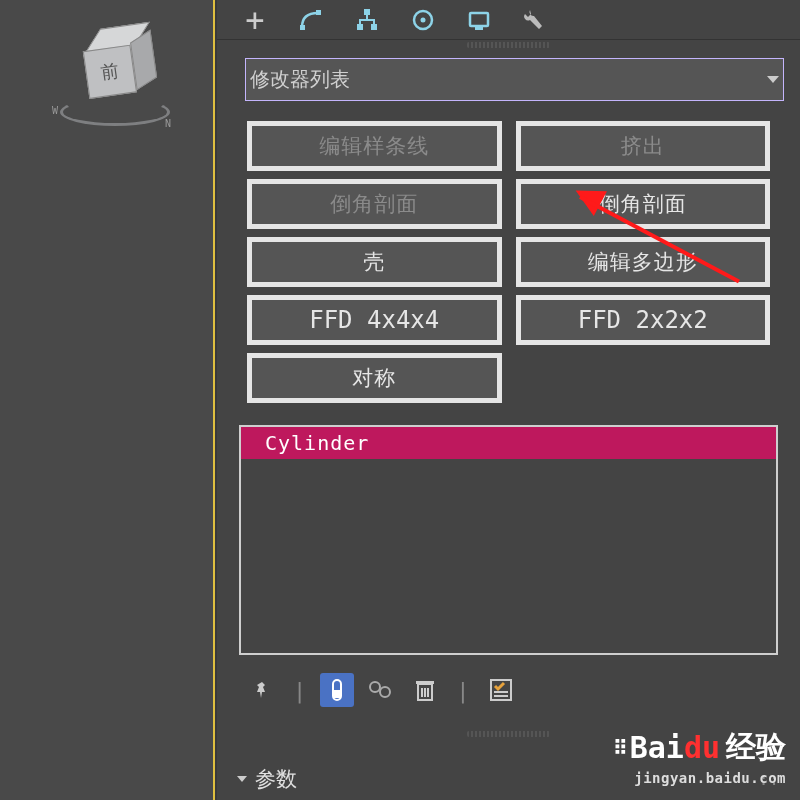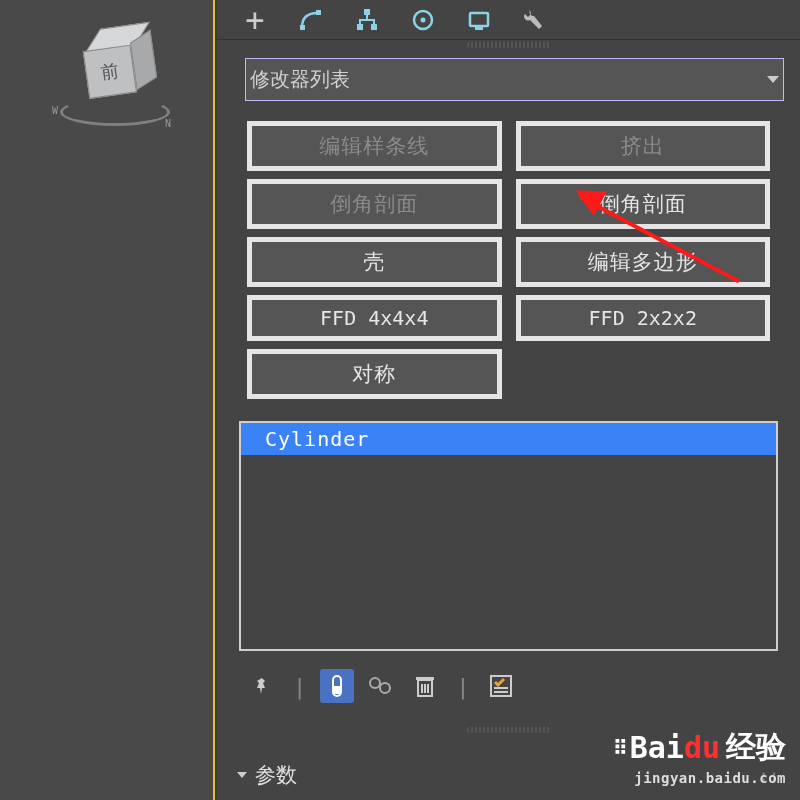--- a/index.html
+++ b/index.html
@@ -126,29 +126,29 @@
     background: #555;
     border: 5px solid #e5e5e5;
     color: #e6e6e6;
     font-size: 21px;
     padding: 6px 0;
     text-align: center;
     font-family: inherit;
     letter-spacing: 1px;
   }
   .mod-btn.disabled { color: #8b8b8b; }
-  .mod-btn.mono { font-family: monospace; letter-spacing: 0; font-size: 20px; text-align: center; }
+  .mod-btn.mono { font-family: monospace; letter-spacing: 0; font-size: 24px; text-align: center; }
   .stack-list {
     margin: 12px 22px 8px 22px;
     height: 230px;
     background: #444;
     border: 2px solid #cfcfcf;
   }
   .stack-item {
-    background: #3b82f6;
+    background: #be185d;
     color: #fff;
     font-family: monospace;
     font-size: 20px;
     padding: 4px 24px;
     letter-spacing: 1px;
   }
   .stack-tools {
     display: flex;
     align-items: center;
     gap: 10px;

